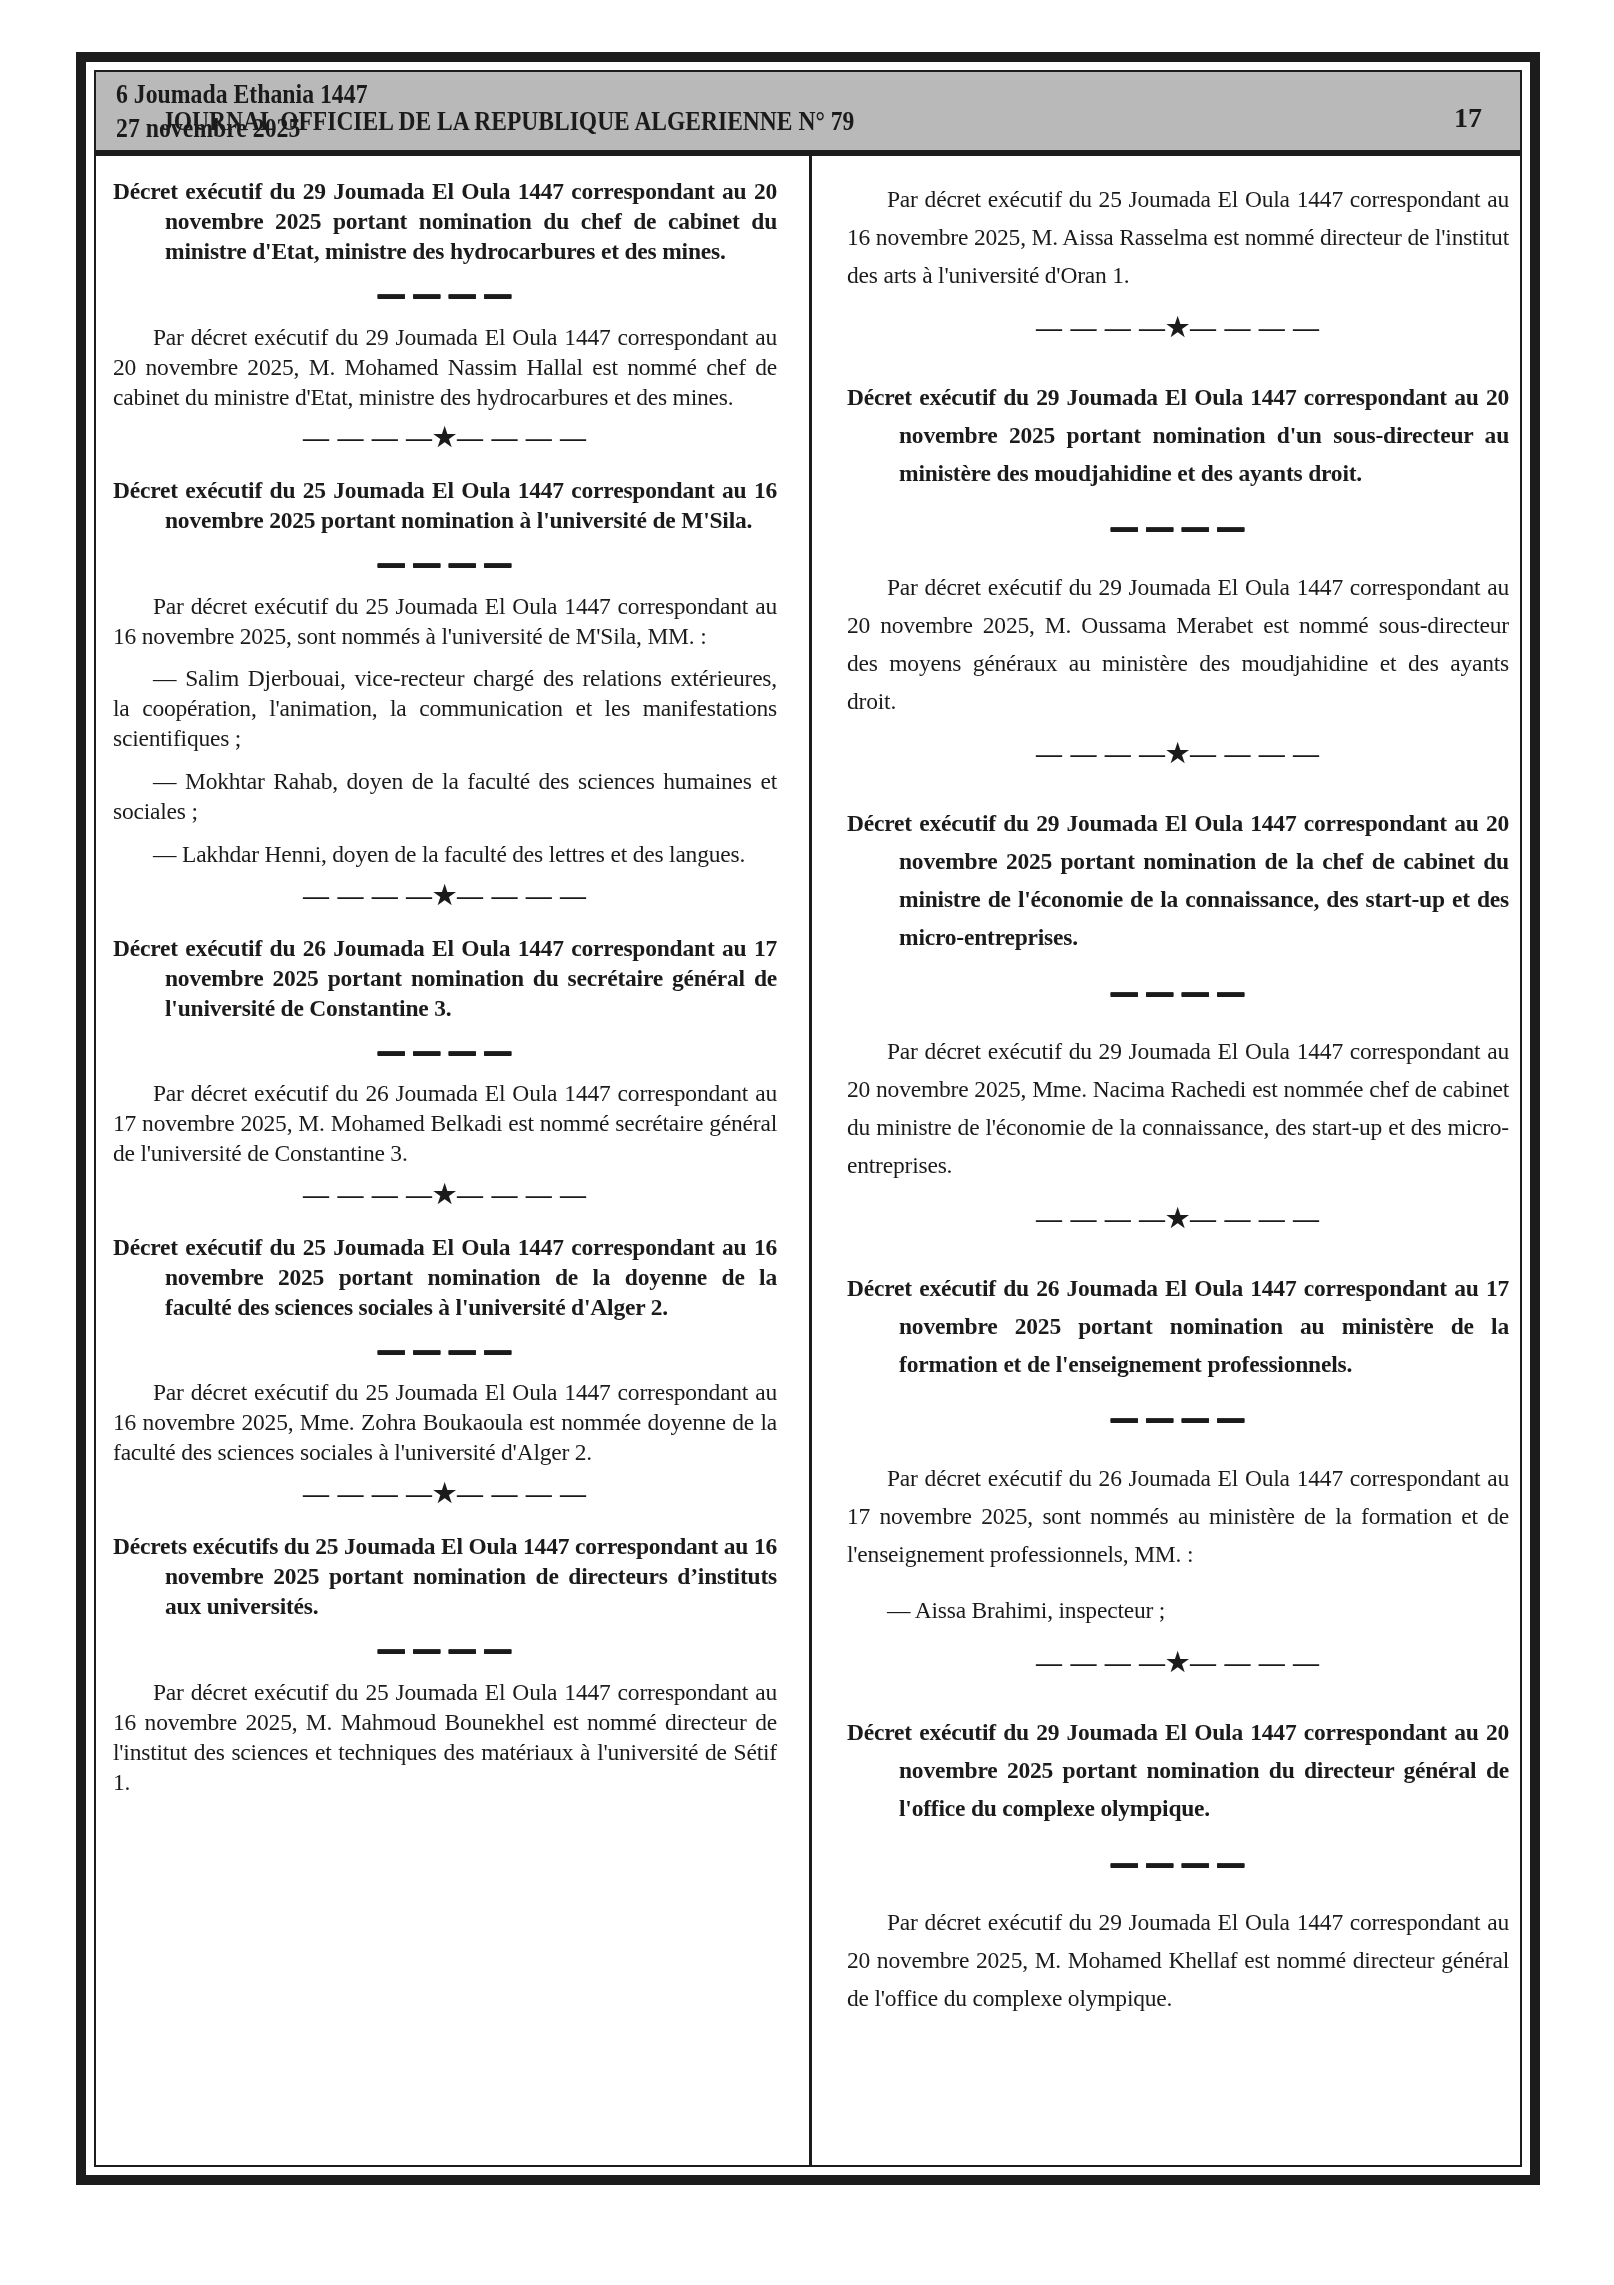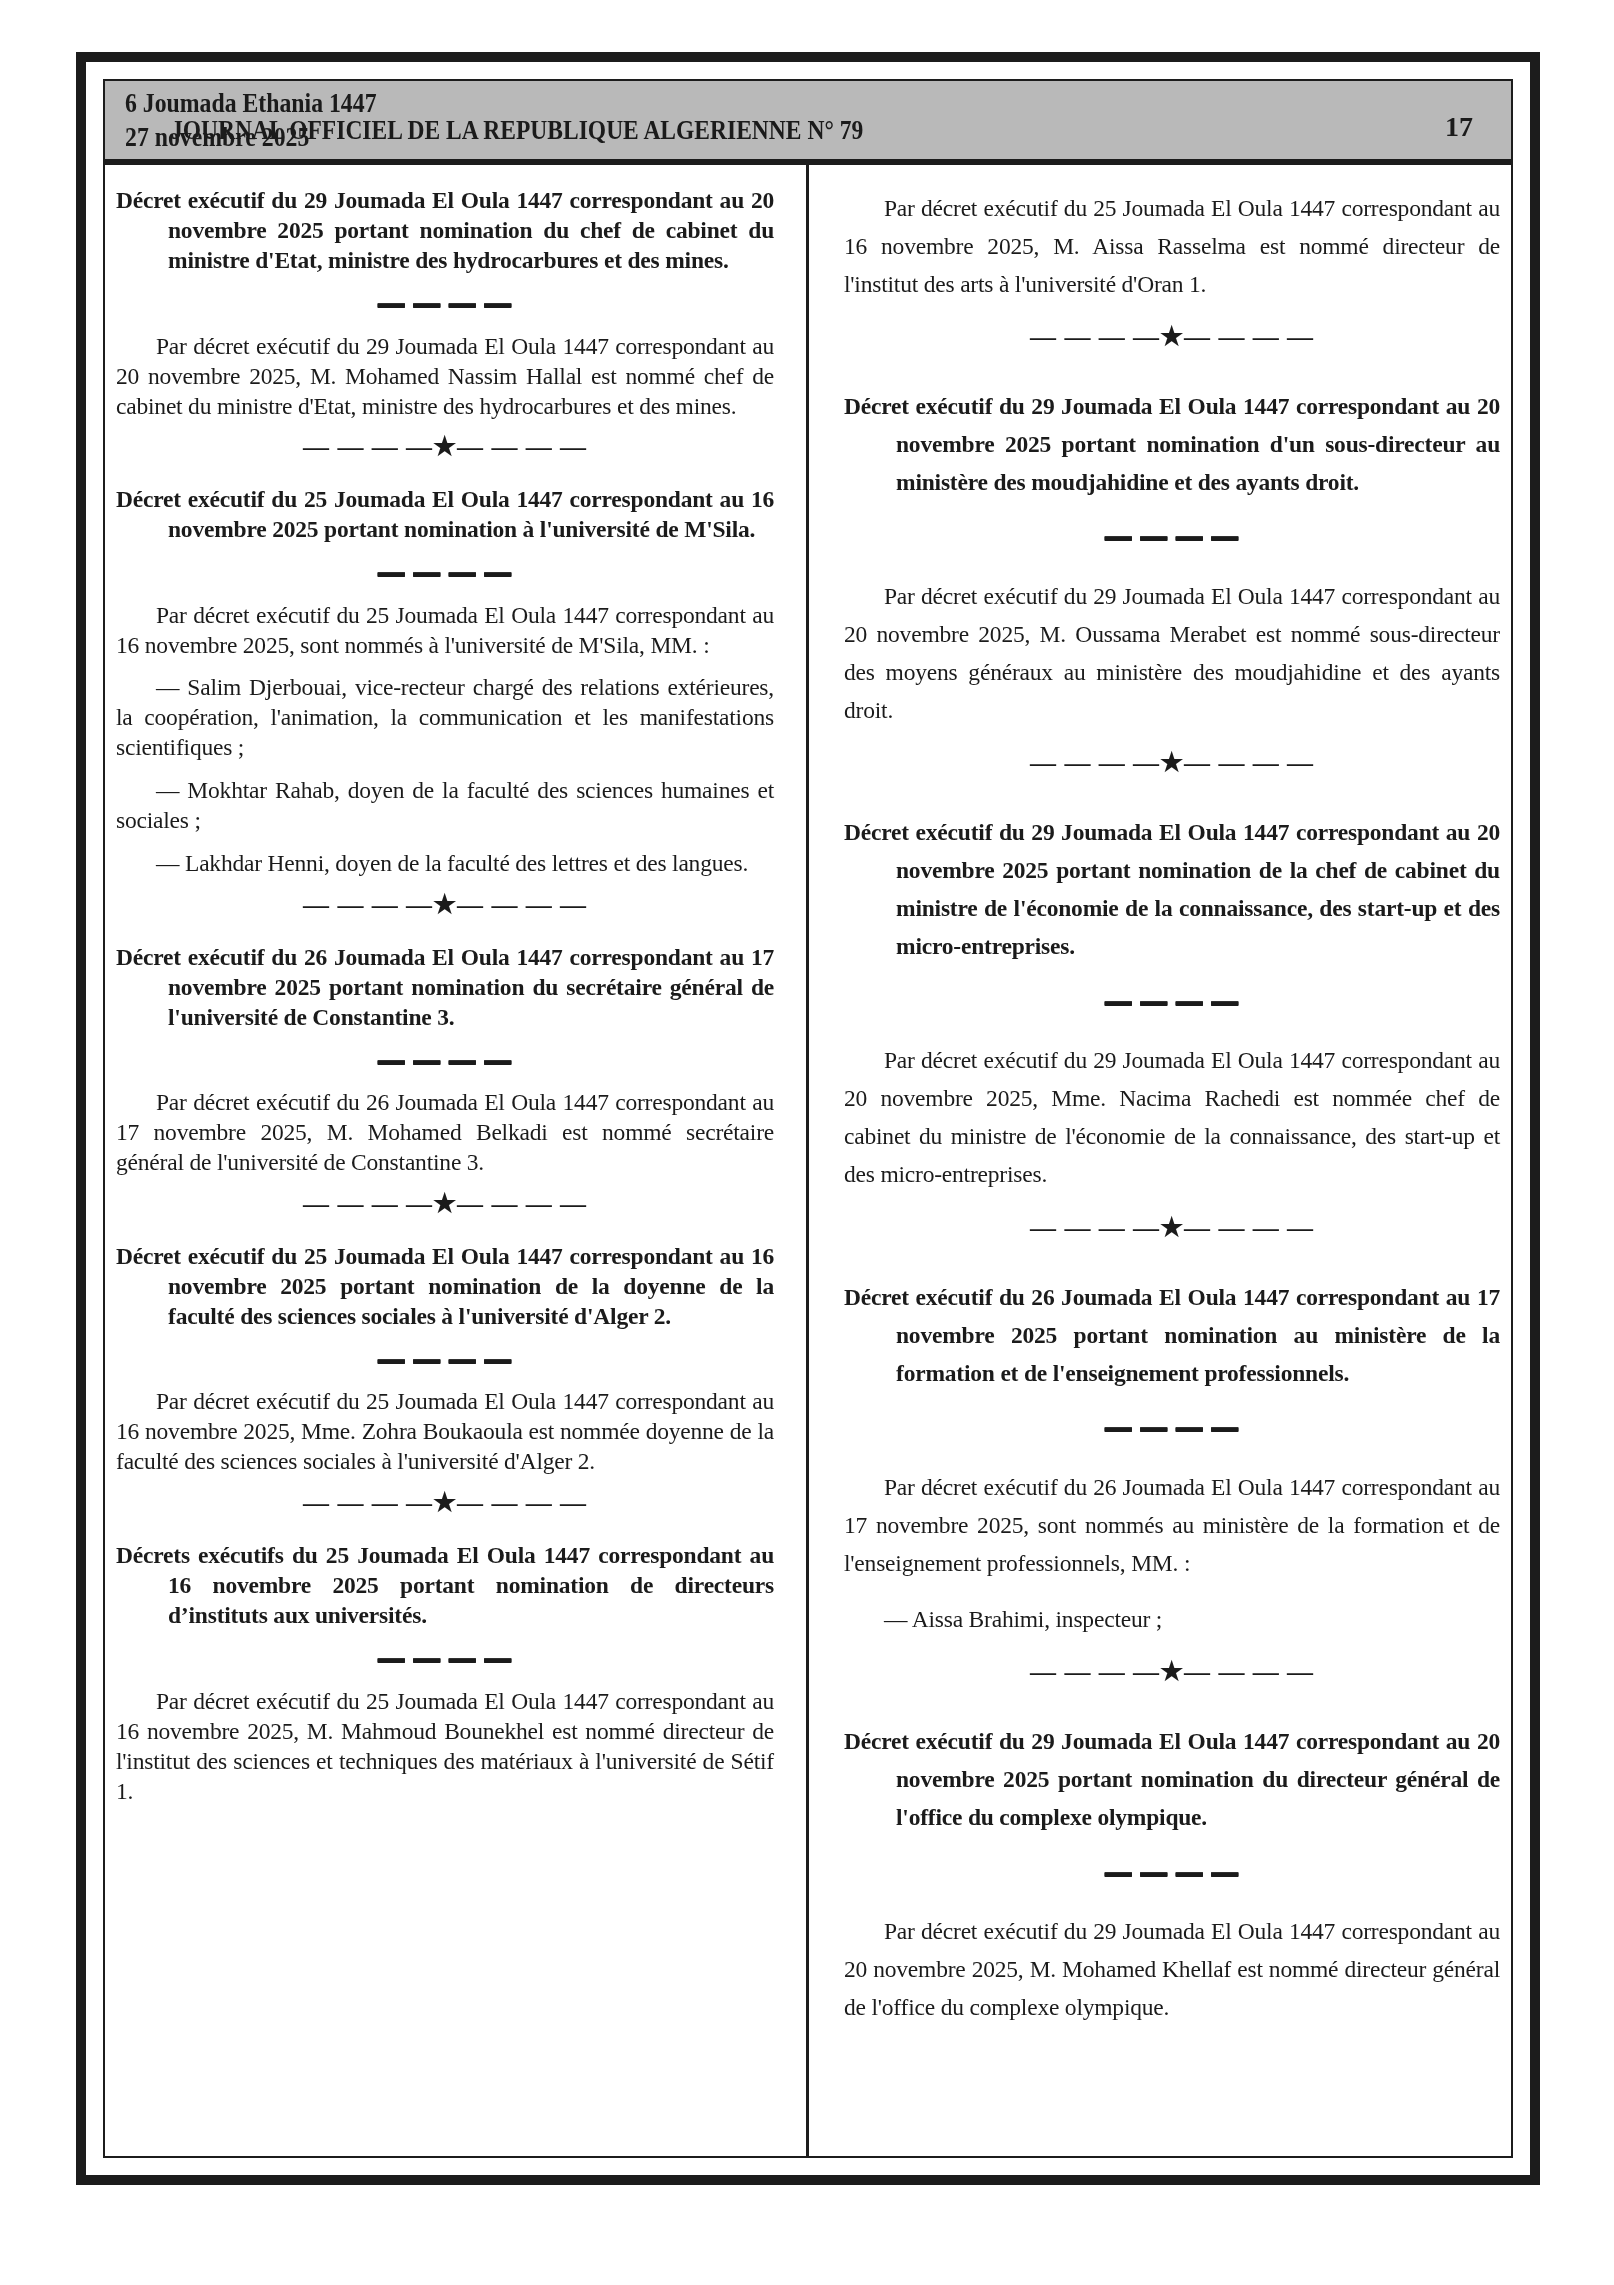--- a/index.html
+++ b/index.html
@@ -12,21 +12,21 @@
     color: #1b1b1b;
   }
   .page-frame {
     position: absolute;
     left: 76px;
     top: 52px;
     width: 1464px;
     height: 2133px;
     box-sizing: border-box;
     border: 10px solid #1c1c1c;
-    padding: 17px;
+    padding: 8px;
     background: #ffffff;
   }
   .page-inner {
     width: 100%;
     height: 100%;
     box-sizing: border-box;
     border: 2.7px solid #1c1c1c;
     display: flex;
     flex-direction: column;
     overflow: hidden;
@@ -69,20 +69,21 @@
     right: 38px;
     top: 30px;
     font-weight: bold;
     font-size: 28px;
   }
   .content {
     flex: 1 1 auto;
     position: relative;
     display: flex;
     overflow: hidden;
+    margin-left: 6px;
   }
   .divider {
     position: absolute;
     left: calc(50% - 1.8px);
     top: 0;
     bottom: 0;
     width: 2.7px;
     background: #1c1c1c;
   }
   .col {

